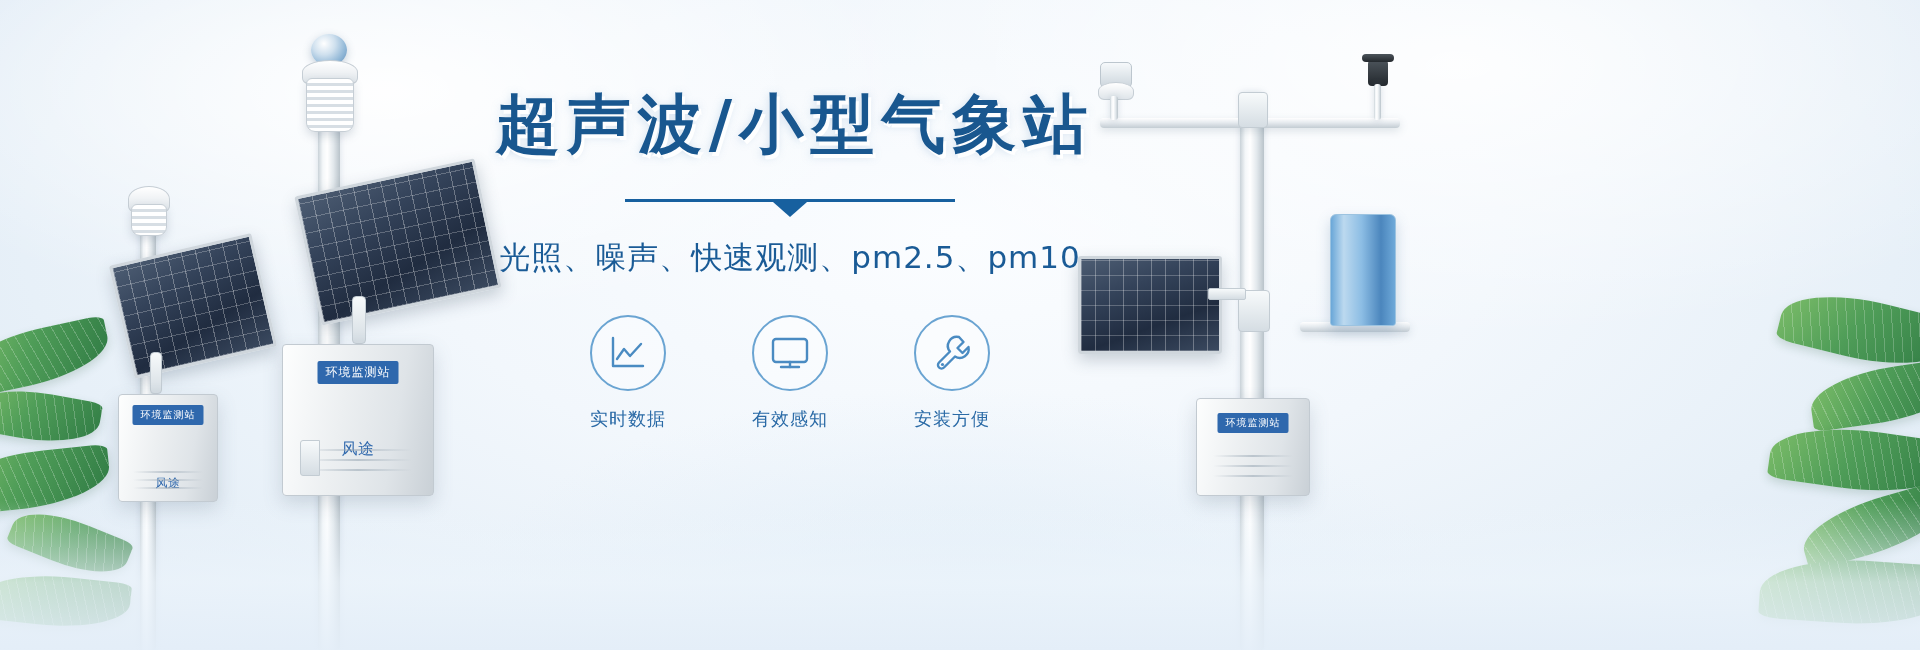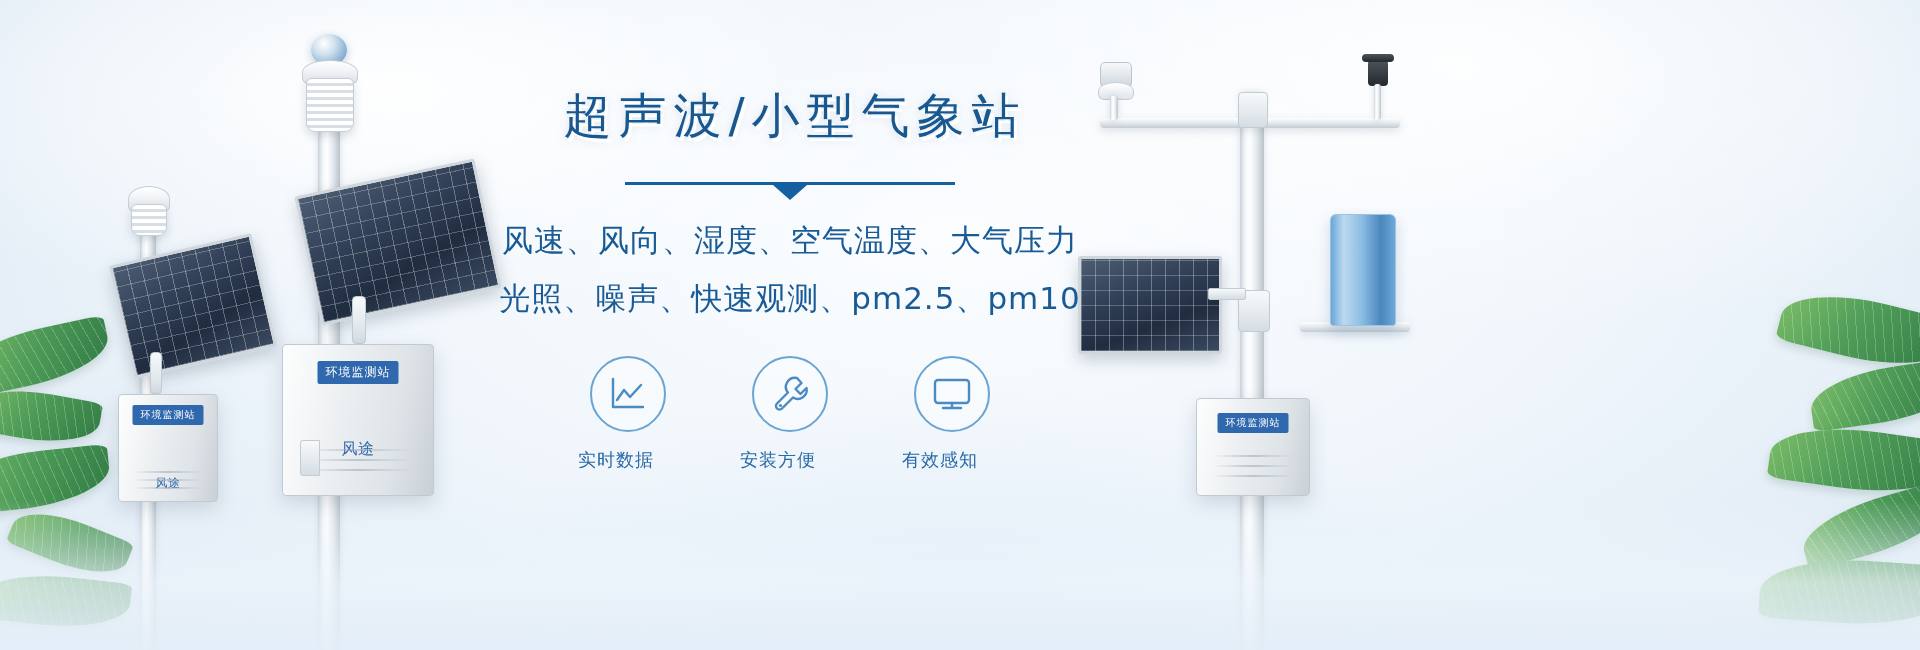--- a/index.html
+++ b/index.html
@@ -122,22 +122,22 @@
     background:repeating-linear-gradient(72deg, rgba(255,255,255,.22) 0 1px, rgba(255,255,255,0) 1px 9px);
   }
 
   
   .content{
     position:absolute;left:430px;top:90px;width:720px;
     text-align:center;z-index:40;
   }
   .title{
     font-family:"DejaVu Sans","Liberation Sans",sans-serif;
-    font-weight:400;
-    font-size:48px;
+    font-weight:700;
+    font-size:64px;
     line-height:1.08;
     letter-spacing:7px;
     color:#19578f;
     text-shadow:3px 4px 0 rgba(255,255,255,.95), 0 2px 10px rgba(120,160,200,.35);
     white-space:nowrap;
     margin:0 0 0 10px;
   }
   .divider{
     position:relative;
     width:330px;height:18px;margin:34px auto 0 auto;
@@ -153,21 +153,21 @@
   .sub{
     font-family:"DejaVu Sans","Liberation Sans",sans-serif;
     font-size:31px;color:#1a5b96;letter-spacing:1px;
     margin:26px 0 0 0;white-space:nowrap;
   }
   .sub + .sub{margin-top:16px;}
 
   .features{
     display:flex;justify-content:center;gap:62px;margin-top:36px;
   }
-  .feature{width:100px;text-align:left;}
+  .feature{width:100px;text-align:center;}
   .fcircle{
     width:72px;height:72px;border-radius:50%;
     border:2px solid #6aa4d2;margin:0 auto;
     display:flex;align-items:center;justify-content:center;
     background:rgba(255,255,255,.35);
   }
   .fcircle svg{display:block;}
   .flabel{
     margin-top:16px;font-size:18px;color:#2a6aa6;letter-spacing:1px;
     font-family:"DejaVu Sans","Liberation Sans",sans-serif;white-space:nowrap;
@@ -259,52 +259,51 @@
 
   <div class="content">
 
     <h1 class="title">超声波/小型气象站</h1>
 
     <div class="divider">
       <div class="rule"></div>
       <div class="tri"></div>
     </div>
 
-    <p class="sub">风速、风向、湿度、空气温度、大气压力</p>
     <p class="sub">光照、噪声、快速观测、pm2.5、pm10</p>
 
     <div class="features">
 
       <div class="feature">
         <div class="fcircle">
           <svg width="40" height="36" viewBox="0 0 40 36" fill="none" stroke="#4a8bc2" stroke-width="2.4" stroke-linecap="round" stroke-linejoin="round">
             <path d="M5 3 V31 H35"></path>
             <path d="M9 24 L16 14 L22 21 L33 9"></path>
           </svg>
         </div>
         <div class="flabel">实时数据</div>
       </div>
 
-
-      <div class="feature">
-        <div class="fcircle">
-          <svg width="40" height="40" viewBox="0 0 40 40" fill="none" stroke="#4a8bc2" stroke-width="2.4" stroke-linecap="round" stroke-linejoin="round">
-            <path d="M27 4 a9 9 0 0 0 -9 14.5 L7 29.5 a3.5 3.5 0 0 0 5 5 L23 23.5 A9 9 0 0 0 36.5 14 l-6 6 -5 -5 6 -6 z"></path>
-            <circle cx="10.5" cy="31.5" r="1.6" fill="#4a8bc2" stroke="none"></circle>
-          </svg>
-        </div>
-        <div class="flabel">安装方便</div>
-      </div>
 
       <div class="feature">
         <div class="fcircle">
           <svg width="42" height="36" viewBox="0 0 42 36" fill="none" stroke="#4a8bc2" stroke-width="2.4" stroke-linecap="round" stroke-linejoin="round">
             <rect x="4" y="4" width="34" height="23" rx="3"></rect>
             <path d="M21 27 V32"></path>
             <path d="M12 32 H30"></path>
           </svg>
         </div>
         <div class="flabel">有效感知</div>
       </div>
 
+      <div class="feature">
+        <div class="fcircle">
+          <svg width="40" height="40" viewBox="0 0 40 40" fill="none" stroke="#4a8bc2" stroke-width="2.4" stroke-linecap="round" stroke-linejoin="round">
+            <path d="M27 4 a9 9 0 0 0 -9 14.5 L7 29.5 a3.5 3.5 0 0 0 5 5 L23 23.5 A9 9 0 0 0 36.5 14 l-6 6 -5 -5 6 -6 z"></path>
+            <circle cx="10.5" cy="31.5" r="1.6" fill="#4a8bc2" stroke="none"></circle>
+          </svg>
+        </div>
+        <div class="flabel">安装方便</div>
+      </div>
+
     </div>
   </div>
 </div>
 
 </body></html>

